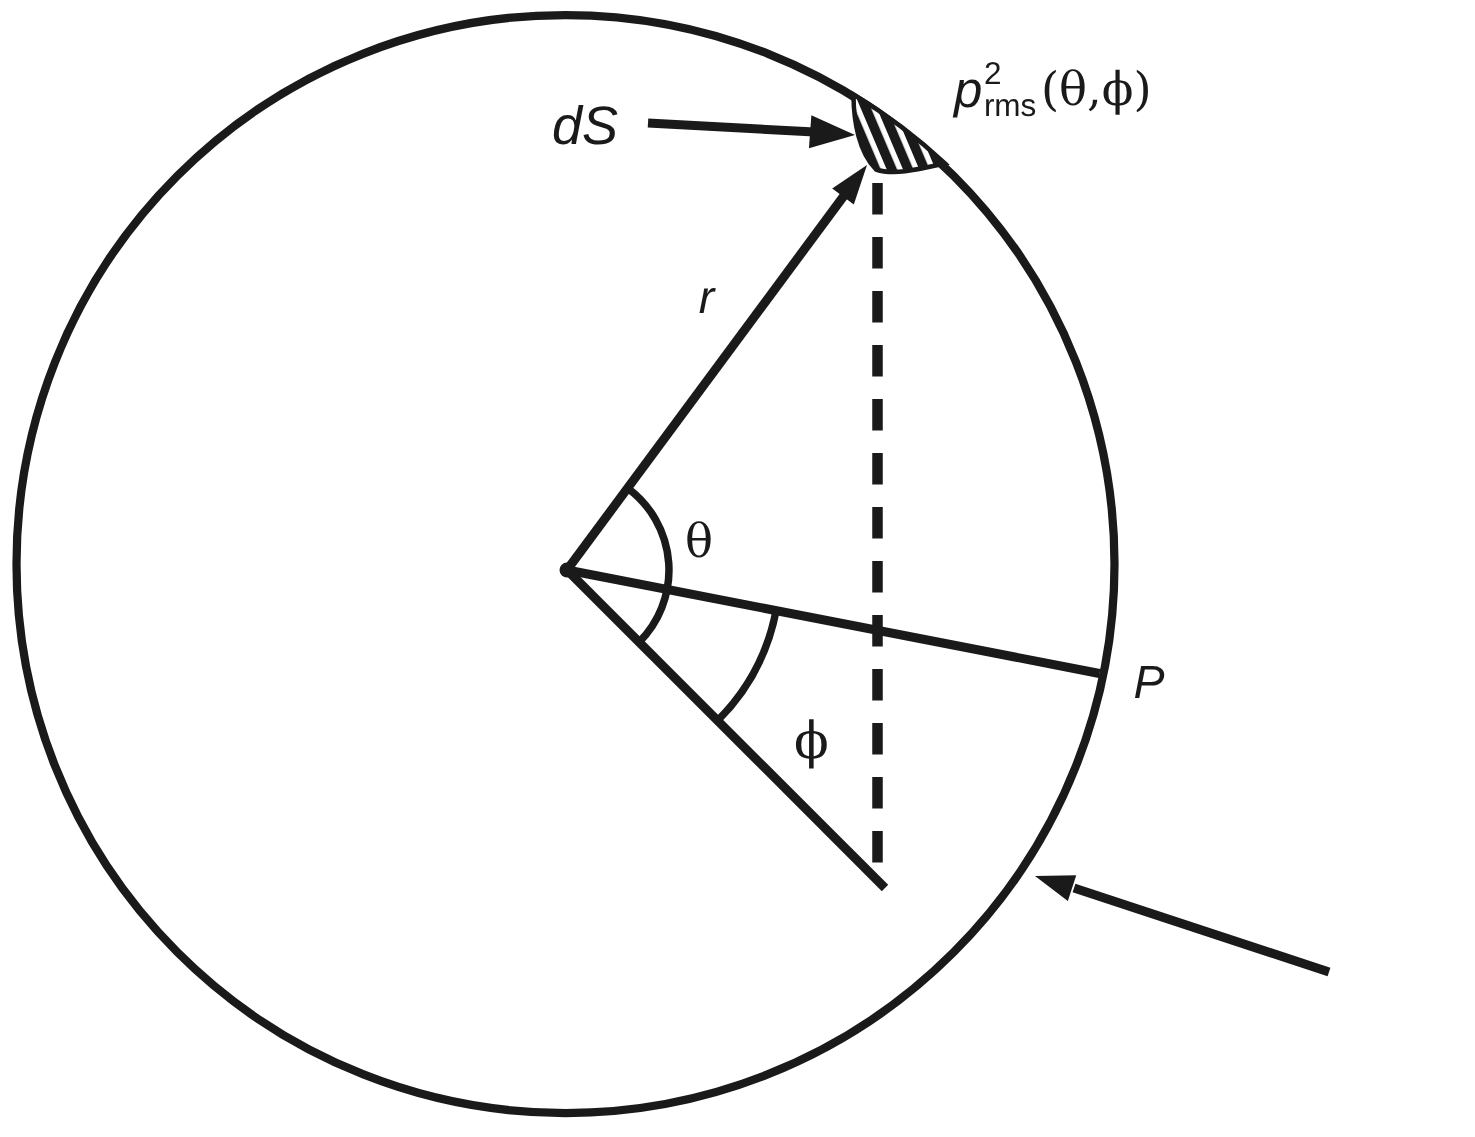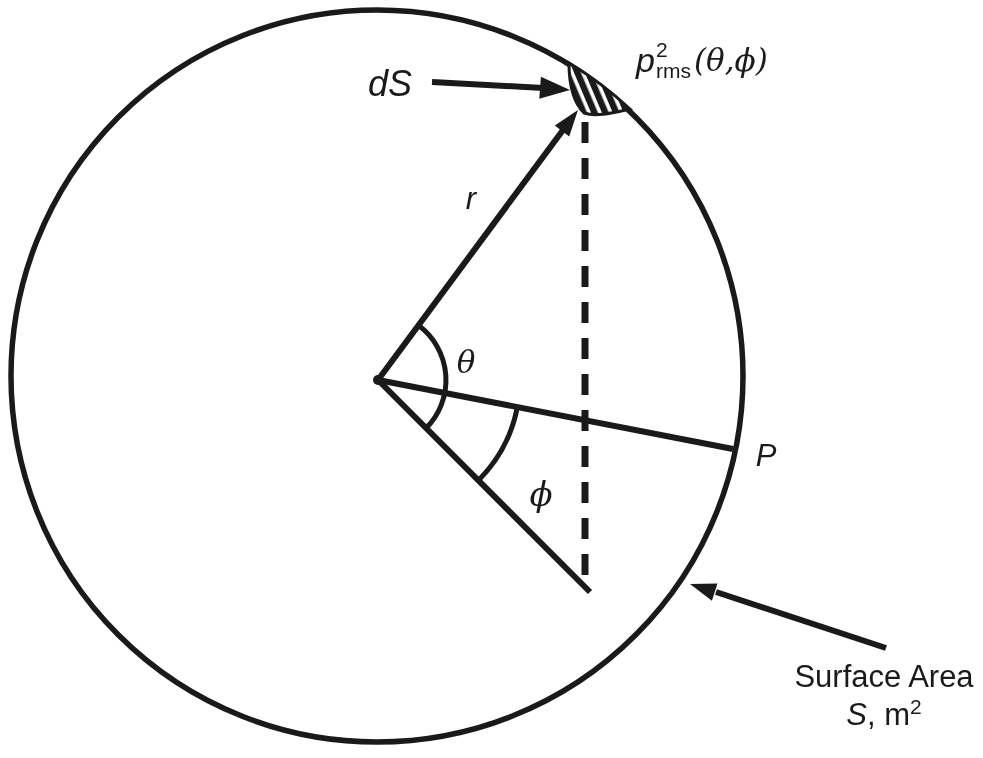--- a/index.html
+++ b/index.html
@@ -25,21 +25,20 @@
     color: #1a1a1a;
     white-space: nowrap;
     transform: translate(-50%, -50%);
     line-height: 1;
   }
   .it-sans {
     font-style: italic;
     font-family: "Liberation Sans", sans-serif;
   }
   .greek {
-    font-style: italic;
     font-family: "DejaVu Serif", serif;
     text-align: center;
   }
   .lbl-ds      { font-size: 36px; }
   .lbl-r       { font-size: 31px; }
   .lbl-theta   { font-size: 31px; }
   .lbl-phi     { font-size: 34px; }
   .lbl-p       { font-size: 31px; }
   .formula {
     display: inline-flex;
@@ -128,20 +127,14 @@
 
   <div class="label formula" style="left:636px; top:60px;">
     <span class="it-sans">p</span>
     <span class="stack">
       <span class="sup">2</span>
       <span class="sub">rms</span>
     </span>
     <span class="args greek">(θ,ϕ)</span>
   </div>
 
-  <div class="label surface-area-label" style="left:884px; top:696px;">
-    <div>Surface Area</div>
-    <div>
-      <span class="it-sans">S</span><span>, m</span><sup class="unit-sup">2</sup>
-    </div>
-  </div>
 
 </div>
 
 </body></html>

